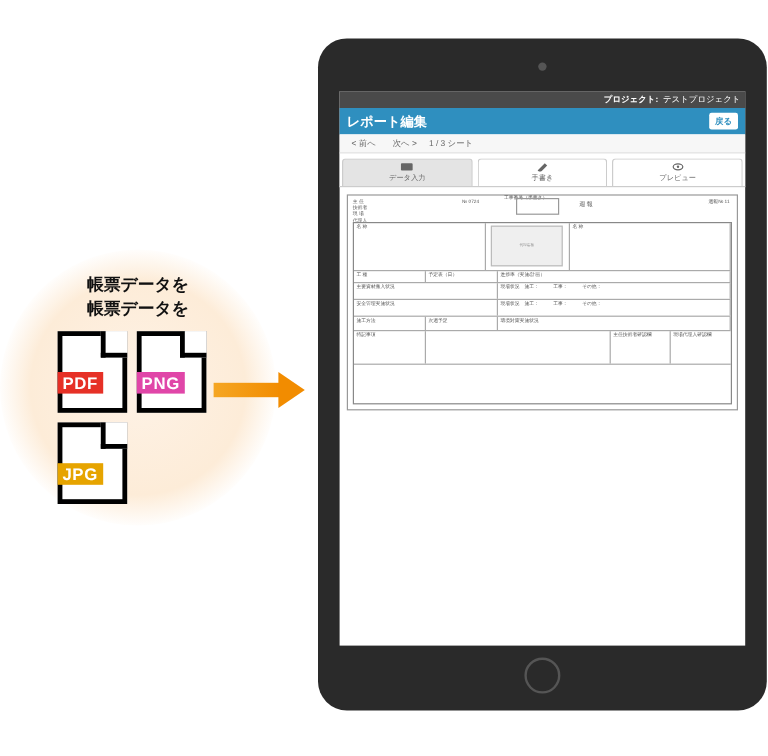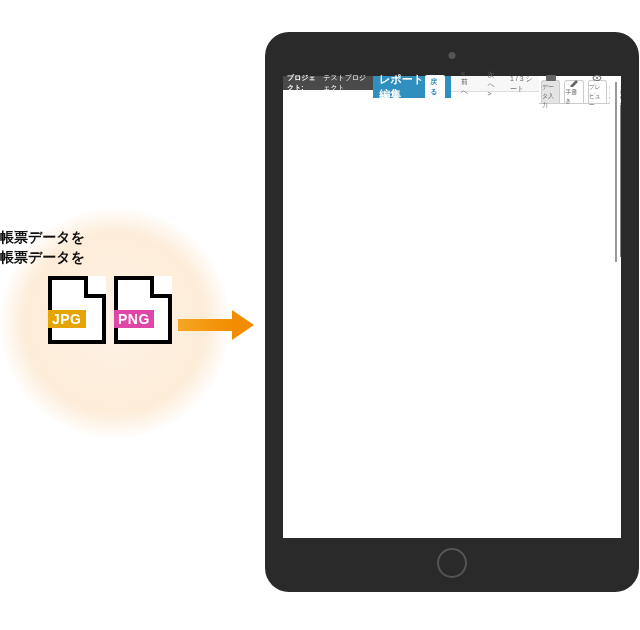--- a/index.html
+++ b/index.html
@@ -1,32 +1,32 @@
 <!DOCTYPE html>
 <html><head>
 <meta charset="utf-8">
 <style>
   *{box-sizing:border-box;margin:0;padding:0;font-family:"Hiragino Sans","Yu Gothic",sans-serif}
   body{width:640px;height:630px;background:#fff;position:relative;overflow:hidden}
   .circle{position:absolute;left:0px;top:208px;width:230px;height:230px;border-radius:50%;
     background:radial-gradient(circle,#fef2e6 0%,#fdecd8 55%,rgba(253,236,216,0) 72%);}
-  .caption{position:absolute;top:20px;left:0;width:100%;font-weight:700;font-size:14px;line-height:1.4;color:#111}
+  .caption{position:absolute;top:20px;left:0;width:100%;text-align:center;font-weight:700;font-size:14px;line-height:1.4;color:#111}
   .files{position:absolute;top:68px;left:48px;display:grid;grid-template-columns:60px 60px;grid-template-rows:70px 70px;gap:6px}
   .file-ico{position:relative;width:58px;height:68px;border:4px solid #000;background:#fff}
   .file-ico::before{content:"";position:absolute;top:-4px;right:-4px;width:18px;height:18px;background:#fff;border-left:4px solid #000;border-bottom:4px solid #000}
   .file-ico::after{content:"";position:absolute;top:-4px;right:-4px;width:0;height:0;border-top:18px solid #fff;border-left:18px solid transparent}
   .flabel{position:absolute;left:-4px;bottom:12px;padding:1px 4px;font-size:14px;font-weight:800;color:#fff;letter-spacing:.5px}
   .pdf{background:#e63026}.xls{background:#2e9b3d}.jpg{background:#e6a400}.png{background:#e046a8}
   .arrow{position:absolute;left:178px;top:310px;width:80px;height:30px}
   .arrow .shaft{position:absolute;left:0;top:9px;width:56px;height:12px;background:linear-gradient(90deg,#f5a623,#f28c00)}
   .arrow .head{position:absolute;left:54px;top:0;width:0;height:0;border-left:22px solid #f28c00;border-top:15px solid transparent;border-bottom:15px solid transparent}
   .tablet{position:absolute;left:265px;top:32px;width:374px;height:560px;background:#2a2a2a;border-radius:24px;padding:44px 18px 54px 18px}
   .cam{position:absolute;top:20px;left:50%;width:7px;height:7px;background:#555;border-radius:50%;transform:translateX(-50%)}
   .homebtn{position:absolute;bottom:14px;left:50%;width:30px;height:30px;border:2px solid #555;border-radius:50%;transform:translateX(-50%)}
-  .screen{width:100%;height:100%;background:#fff;display:flex;flex-direction:row;font-size:7px;color:#444}
+  .screen{width:100%;height:100%;background:#fff;display:flex;flex-direction:column;font-size:7px;color:#444}
   .topbar{height:14px;background:#4a4a4a;color:#fff;display:flex;align-items:center;justify-content:flex-end;padding:0 4px;font-size:7px;gap:4px}
   .topbar .proj{font-weight:700}
   .titlebar{height:22px;background:#2f8fbf;color:#fff;display:flex;align-items:center;justify-content:space-between;padding:0 6px}
   .titlebar .ttl{font-size:11px;font-weight:600}
   .backbtn{background:#fff;color:#2f8fbf;font-size:7px;padding:2px 5px;border-radius:2px;font-weight:700}
   .nav{height:16px;background:#f7f7f7;border-bottom:1px solid #ddd;display:flex;align-items:center;gap:6px;padding:0 6px;font-size:7px;color:#666}
   .nav .nbtn{padding:1px 4px}
   .tabs{height:28px;background:#fff;display:flex;border-bottom:1px solid #ccc}
   .tab{flex:1;border:1px solid #ccc;border-bottom:none;margin:4px 2px 0;display:flex;flex-direction:column;align-items:center;justify-content:center;font-size:6px;color:#666;border-radius:3px 3px 0 0}
   .tab.active{background:#e4e4e4}
@@ -48,24 +48,27 @@
 </head>
 <body>
 
 <div class="circle">
   <div class="caption">
     <span>帳票データを</span><br>
     <span>帳票データを</span>
   </div>
   <div class="files">
     <div class="file-ico">
-        <span class="flabel jpg">JPG</span>
+        <span class="flabel pdf">PDF</span>
       </div>
     <div class="file-ico">
         <span class="flabel png">PNG</span>
+      </div>
+    <div class="file-ico">
+        <span class="flabel jpg">JPG</span>
       </div>
   </div>
 </div>
 
 <div class="arrow">
   <div class="shaft"></div>
     <div class="head"></div>
 </div>
 
 <div class="tablet">

